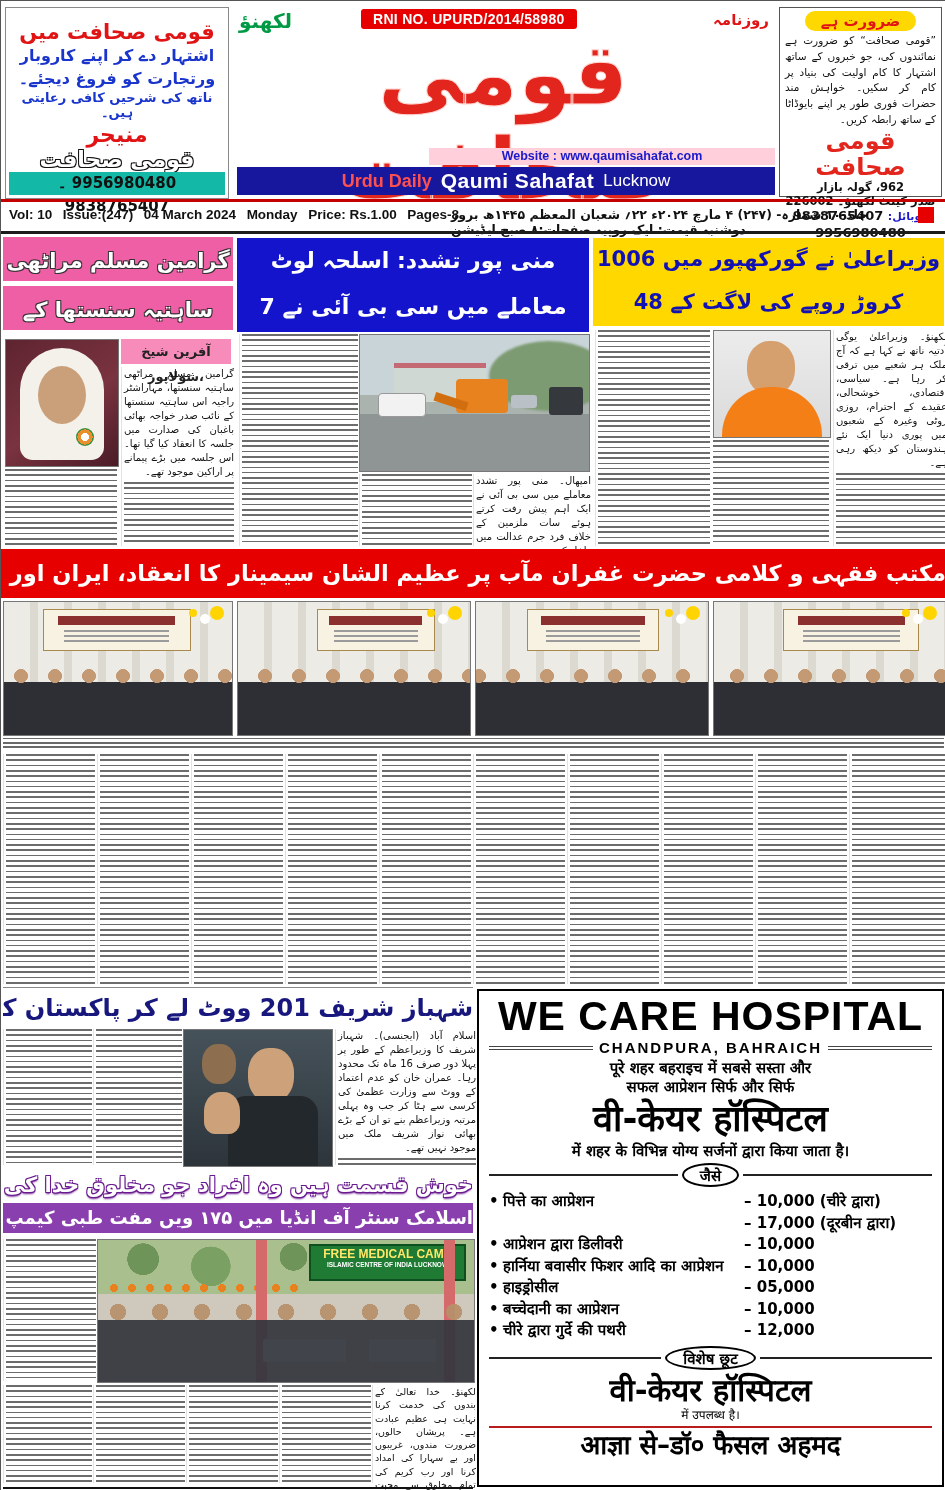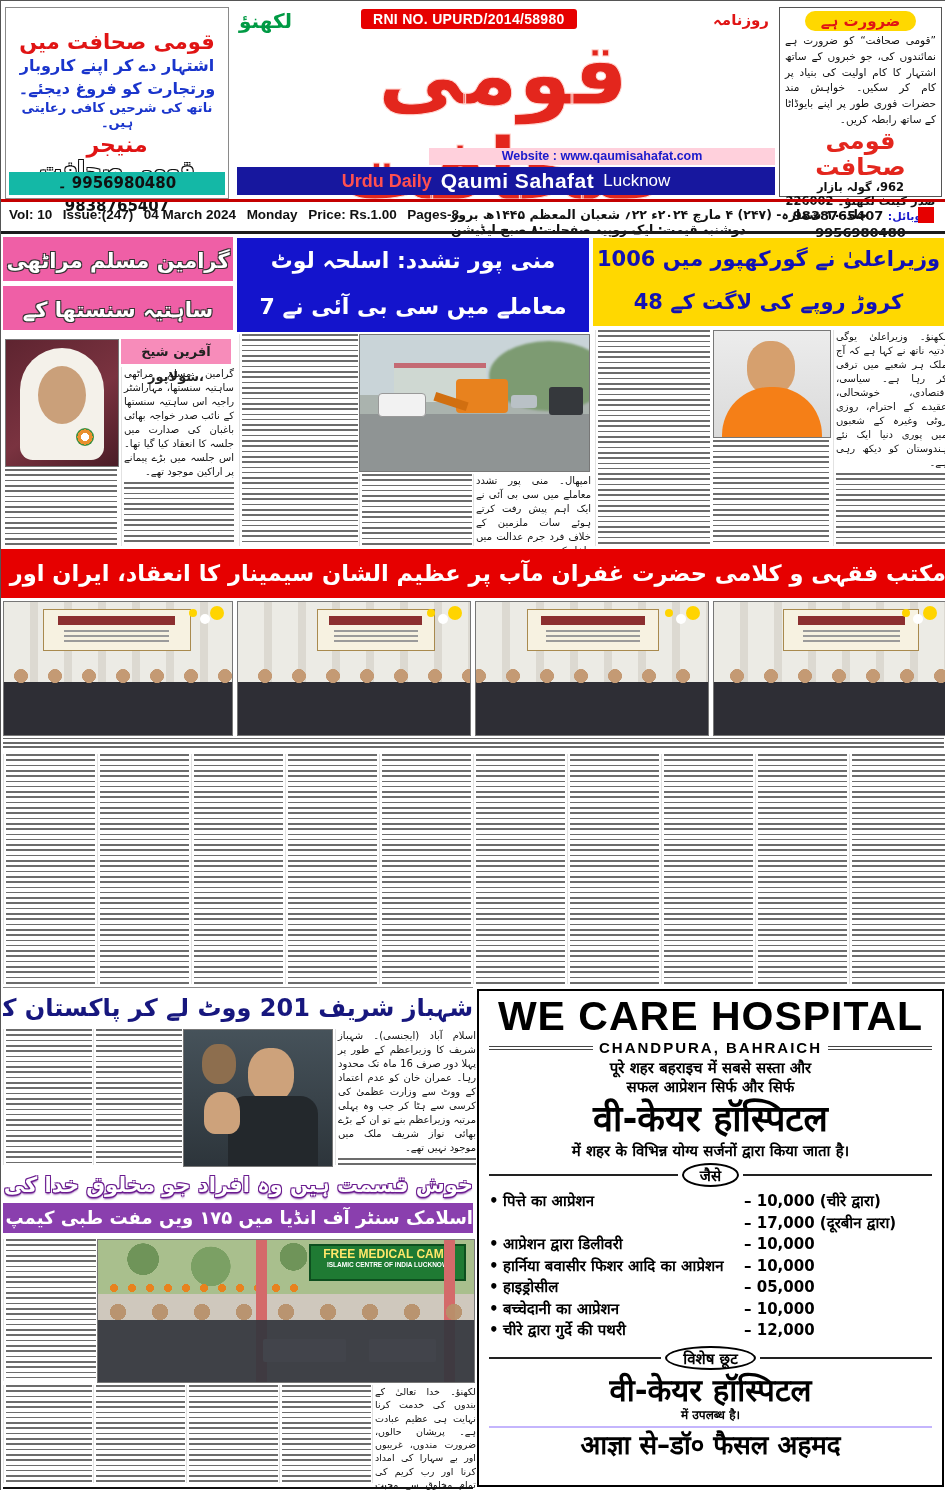--- a/index.html
+++ b/index.html
@@ -12,21 +12,21 @@
 
   
   .lines{background-image:repeating-linear-gradient(to bottom,#3b3b3b 0 1.6px,transparent 1.6px 5.3px);opacity:.75;}
   .lines-sm{background-image:repeating-linear-gradient(to bottom,#444 0 1.3px,transparent 1.3px 4.2px);opacity:.8;}
   .col{position:absolute;display:flex;flex-direction:column;gap:3px;border-left:1px solid #e2e2e2;padding-left:2px;}
   .col .fill{flex:1;}
   .lead{font-size:10px;line-height:1.4;text-align:justify;color:#111;margin:0;}
 
   
   .left-ad{left:4px;top:6px;width:222px;height:190px;border:1px solid #8a8a8a;text-align:center;}
-  .la1{color:#e01414;font-size:21px;font-weight:bold;margin-top:22px;}
+  .la1{color:#e01414;font-size:21px;font-weight:bold;margin-top:12px;}
   .la2{color:#1a35cc;font-size:16px;font-weight:bold;line-height:1.45;}
   .la3{color:#1a35cc;font-size:13px;font-weight:bold;}
   .la-mgr{color:#e01414;font-size:22px;font-weight:bold;margin-top:2px;}
   .la-brand{color:#fff;font-size:22px;font-weight:bold;
             text-shadow:-1px -1px 0 #111,1px -1px 0 #111,-1px 1px 0 #111,1px 1px 0 #111;}
   .la-phones{position:absolute;left:3px;right:3px;bottom:3px;height:23px;background:#14b8a6;
              color:#111;font-weight:bold;font-size:15px;line-height:23px;}
   .center-head{left:228px;top:0;width:548px;height:197px;}
   .city{position:absolute;left:10px;top:8px;color:#009a44;font-size:20px;font-weight:bold;}
   .rni{position:absolute;left:132px;top:8px;background:#e60000;color:#fff;font-size:14px;
@@ -145,21 +145,21 @@
   .hline3{font-size:15px;font-weight:bold;text-align:center;}
   .oval-row{display:flex;align-items:center;gap:4px;margin:3px 0;}
   .oval-row::before,.oval-row::after{content:"";flex:1;border-top:2px solid #222;}
   .oval{border:2px solid #000;border-radius:50%;padding:0 16px;font-size:15px;font-weight:bold;text-align:center;}
   .price-row{display:flex;font-weight:bold;font-size:15px;line-height:1.3;margin:2px 0;}
   .pl-bullet{width:13px;}
   .pl-label{flex:1;padding-left:1px;}
   .pl-price{width:188px;}
   .disc-text{font-size:13.5px;font-weight:bold;text-align:center;line-height:1.3;}
   .hbrand2{font-size:31px;font-weight:bold;text-align:center;line-height:1.05;margin-top:1px;}
-  .havail{font-size:12px;font-weight:bold;text-align:center;border-bottom:2px solid #c4b5fd;padding-bottom:3px;}
+  .havail{font-size:12px;font-weight:normal;text-align:center;border-bottom:2px solid #b91c1c;padding-bottom:3px;}
   .hby{font-size:26px;font-weight:bold;text-align:center;line-height:1.2;margin-top:2px;}
 </style>
 </head>
 <body>
 
 <div id="page">
 
   <div class="abs left-ad urdu">
     <div class="la1">قومی صحافت میں</div>
     <div class="la2">اشتہار دے کر اپنے کاروبار</div>

